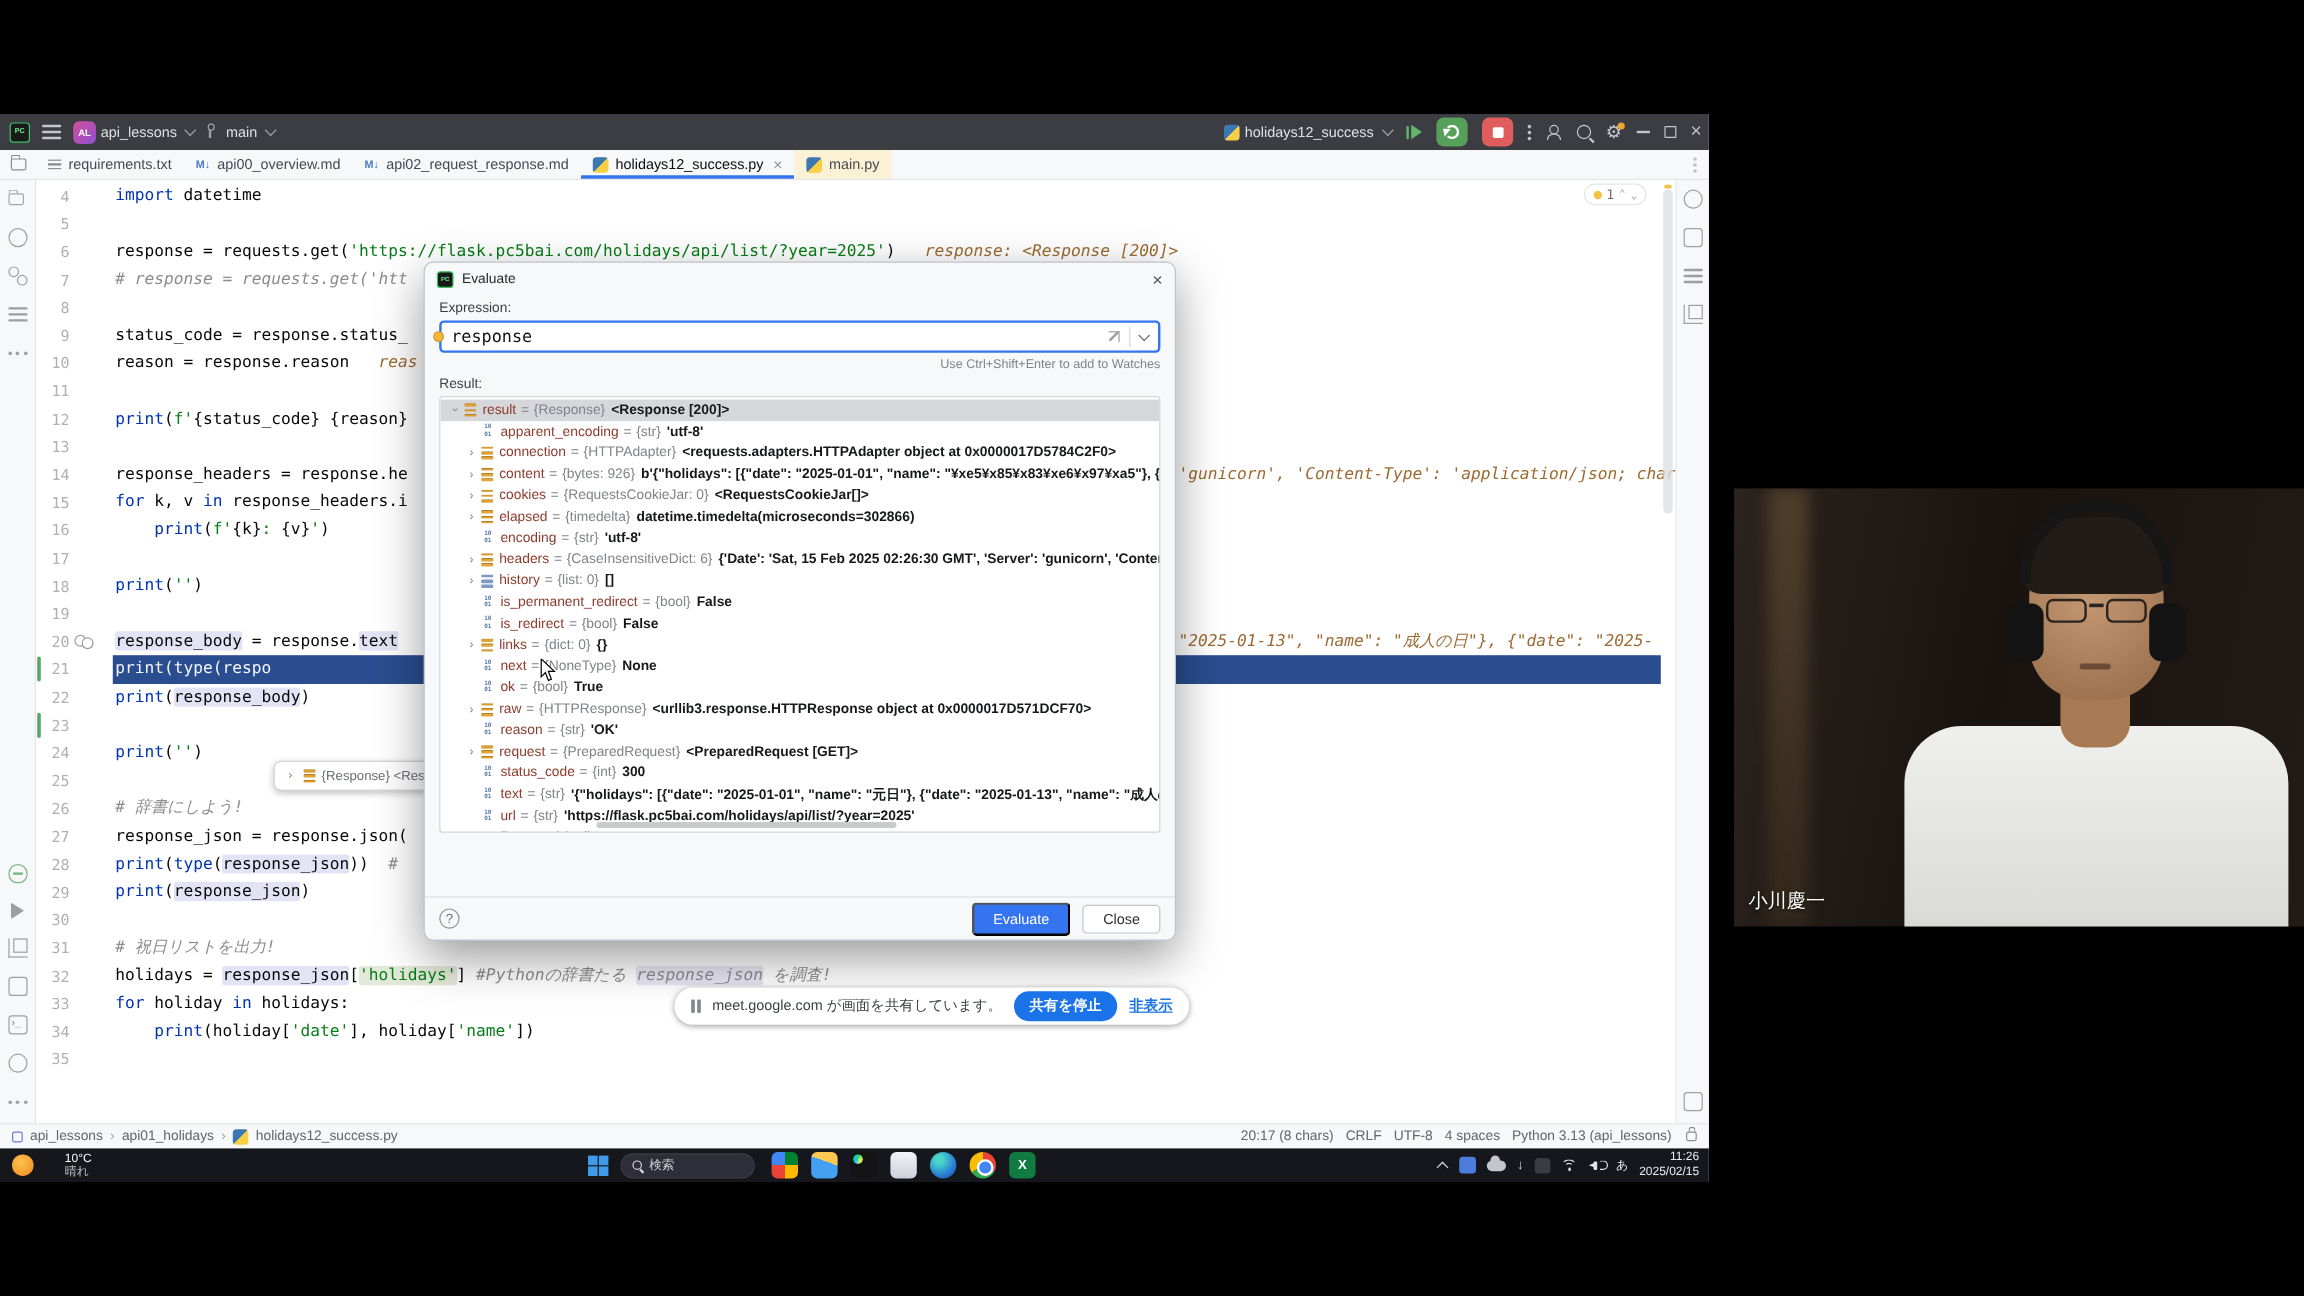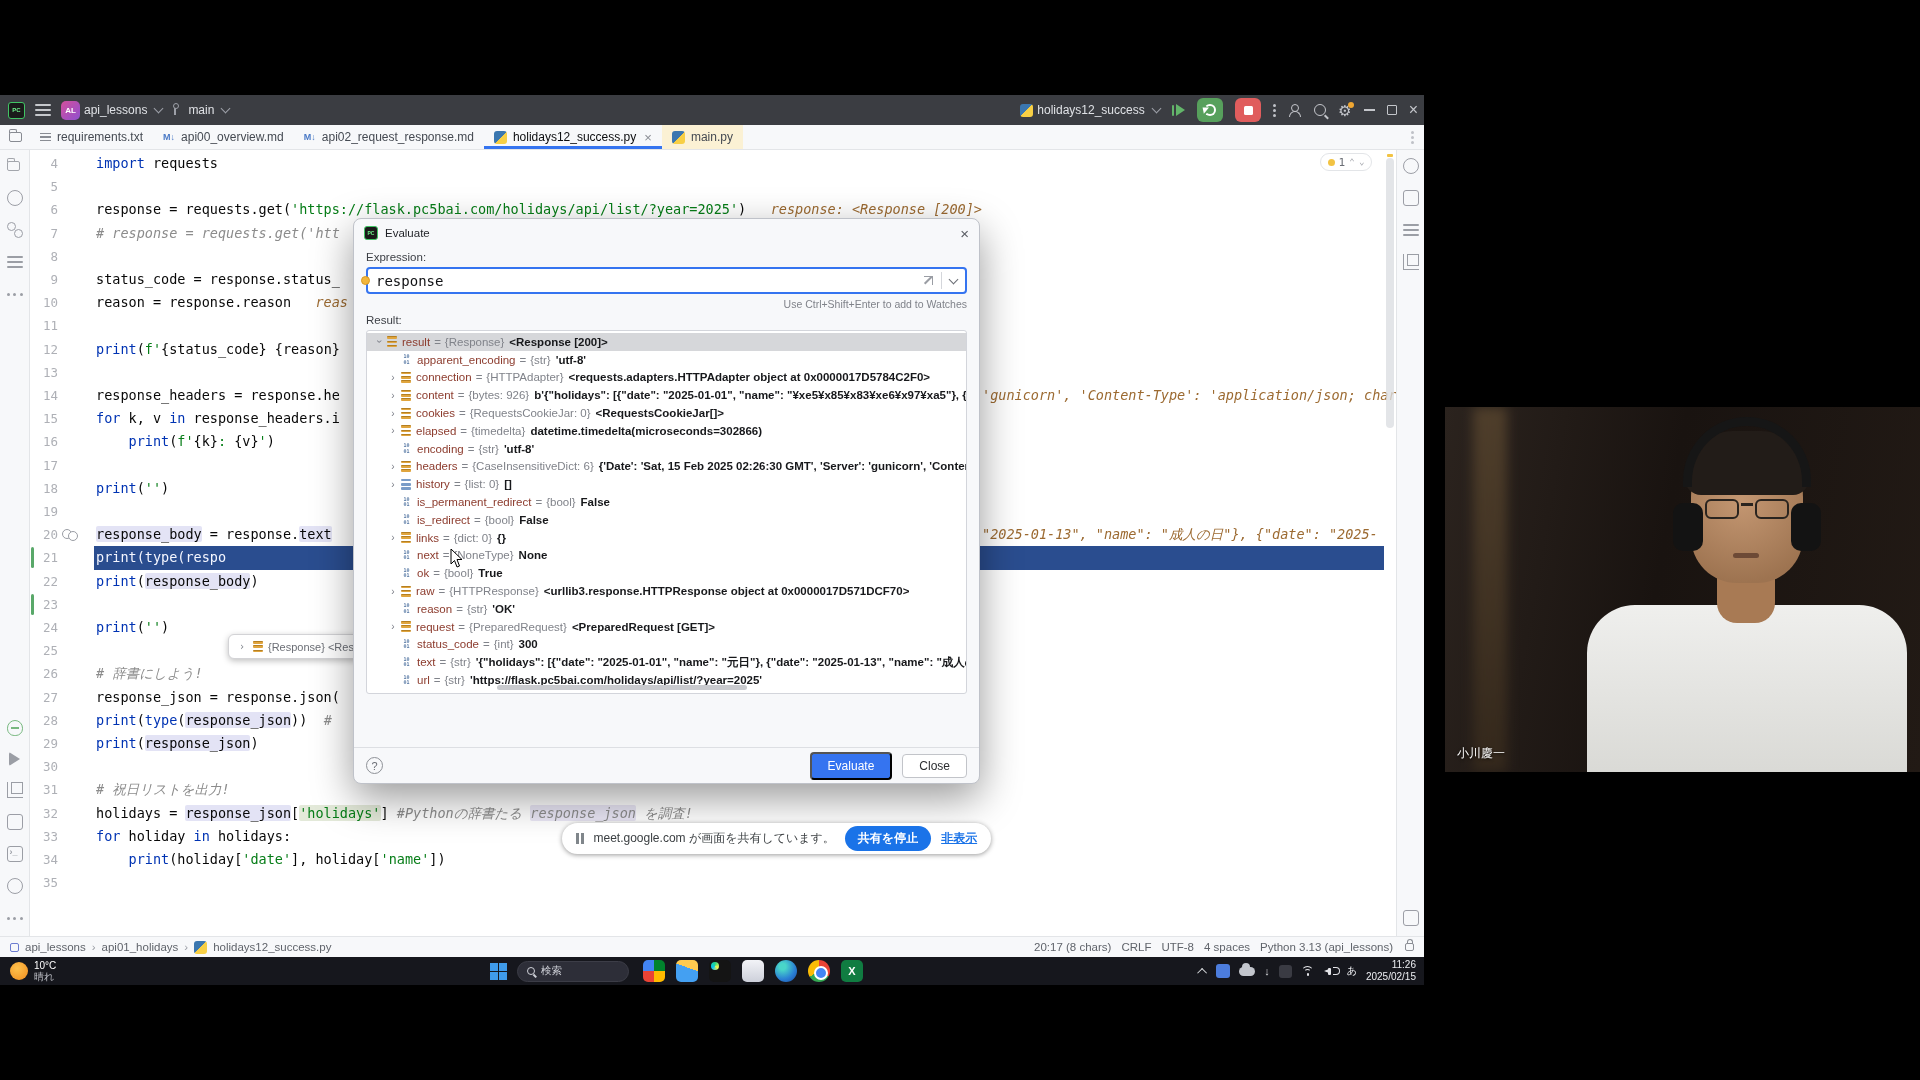--- a/index.html
+++ b/index.html
@@ -125,21 +125,21 @@
   .crumb-sep { color:#9a9da4; }
   .mod-ic { width:9px; height:9px; border:1.5px solid #6c7cd0; border-radius:2px; }
   .status-items { margin-left:auto; display:flex; align-items:center; gap:10px; }
   .ico-lock { width:9px; height:8px; border:1.4px solid #8a8d94; border-radius:2px; position:relative; margin-left:-6px; }
   .ico-lock:before { content:""; position:absolute; left:1px; top:-5px; width:4px; height:4px; border:1.4px solid #8a8d94; border-bottom:none; border-radius:4px 4px 0 0; }
 
   
   .taskbar { position:absolute; left:0; top:862px; width:1424px; height:28px; background:#16171d; display:flex; align-items:center; color:#e8e9ec; }
   .weather { display:flex; align-items:center; gap:6px; padding-left:10px; width:180px; }
   .sun { width:18px; height:18px; border-radius:50%; background:radial-gradient(circle at 40% 35%,#ffc24d,#f08c1e); }
-  .weather .t { font-size:10px; line-height:11px; }
+  .weather .t { font-size:10px; line-height:11px;margin-left:20px; }
   .weather .t b { font-weight:normal; color:#fff; }
   .weather .t span { color:#b9bbc2; }
   .tcenter { display:flex; align-items:center; gap:10px; margin-left:310px; }
   .winlogo { width:17px; height:17px; display:grid; grid-template-columns:8px 8px; grid-template-rows:8px 8px; gap:1px; }
   .winlogo i { background:#3f9bea; }
   .searchpill { width:112px; height:21px; border-radius:11px; background:#2d2e38; border:1px solid #3c3d47; display:flex; align-items:center; gap:6px; padding:0 9px; font-size:10.5px; color:#cfd1d8; }
   .ico-mag { width:8px; height:8px; border:1.5px solid #cfd1d8; border-radius:50%; position:relative; flex:none; }
   .ico-mag:after { content:""; position:absolute; right:-3px; bottom:-2px; width:4px; height:1.5px; background:#cfd1d8; transform:rotate(45deg); }
   .apps { display:flex; align-items:center; gap:11px; margin-left:4px; }
   .app { width:22px; height:22px; border-radius:5px; }
@@ -232,21 +232,21 @@
   .wc-head { position:absolute; left:246px; top:38px; width:112px; height:138px; background:radial-gradient(circle at 45% 40%,#c49772,#9d7350 80%); border-radius:52px 52px 46px 46px; }
   .wc-hair { position:absolute; left:240px; top:24px; width:124px; height:64px; background:#221c18; border-radius:60px 60px 20px 20px; }
   .wc-glasses { position:absolute; left:258px; top:92px; width:88px; height:22px; }
   .wc-glasses i { position:absolute; width:34px; height:20px; border:2.5px solid #2a241f; border-radius:6px; }
   .wc-glasses i:first-child { left:2px; } .wc-glasses i:last-child { right:2px; }
   .wc-glasses:before { content:""; position:absolute; left:38px; top:4px; width:12px; height:2.5px; background:#2a241f; }
   .wc-band { position:absolute; left:238px; top:10px; width:128px; height:70px; border:9px solid #161616; border-bottom:none; border-radius:70px 70px 0 0; }
   .wc-cup { position:absolute; width:30px; height:48px; background:#131313; border-radius:10px; top:96px; }
   .wc-cup.l { left:228px; } .wc-cup.r { left:346px; }
   .wc-mouth { position:absolute; left:288px; top:146px; width:26px; height:5px; background:#6d4a36; border-radius:3px; }
-  .wc-name { position:absolute; left:12px; bottom:10px; color:#fff; font-size:12px; text-shadow:0 1px 3px rgba(0,0,0,.9); }
+  .wc-name { position:absolute; left:12px; bottom:10px; color:#fff; font-size:16px; text-shadow:0 1px 3px rgba(0,0,0,.9); }
 
   
   .cursor { position:absolute; left:450px; top:549px; z-index:70; }
 </style>
 </head>
 <body>
 
 <div id="screen">
 
   <div class="titlebar">
@@ -376,21 +376,21 @@
         <i></i>
         <i></i>
       </span>
     <span class="st-ic st-layer"></span>
     <span class="spacer"></span>
     <span class="st-ic st-sq" style="margin-bottom:10px;"></span>
   </div>
 
   <div class="editor mono">
     <div id="code-lines">
-        <div class="cline" style="top: 2px;"><span class="ln">4</span><span class="code"><span class="seg-k">import</span><span class="seg-p"> requests</span></span></div>
+        <div class="cline" style="top: 2px;"><span class="ln">4</span><span class="code"><span class="seg-k">import</span><span class="seg-p"> datetime</span></span></div>
         <div class="cline" style="top: 25.2px;"><span class="ln">5</span><span class="code"></span></div>
         <div class="cline" style="top: 48.4px;"><span class="ln">6</span><span class="code"><span class="seg-p">response = requests.get(</span><span class="seg-s">'https://flask.pc5bai.com/holidays/api/list/?year=2025'</span><span class="seg-p">)</span><span class="seg-h">   response: &lt;Response [200]&gt;</span></span></div>
         <div class="cline" style="top: 71.6px;"><span class="ln">7</span><span class="code"><span class="seg-c"># response = requests.get('htt</span></span></div>
         <div class="cline" style="top: 94.8px;"><span class="ln">8</span><span class="code"></span></div>
         <div class="cline" style="top: 118px;"><span class="ln">9</span><span class="code"><span class="seg-p">status_code = response.status_</span></span></div>
         <div class="cline" style="top: 141.2px;"><span class="ln">10</span><span class="code"><span class="seg-p">reason = response.reason</span><span class="seg-h">   reas</span></span></div>
         <div class="cline" style="top: 164.4px;"><span class="ln">11</span><span class="code"></span></div>
         <div class="cline" style="top: 187.6px;"><span class="ln">12</span><span class="code"><span class="seg-f">print</span><span class="seg-p">(</span><span class="seg-s">f'</span><span class="seg-p">{status_code}</span><span class="seg-s"> </span><span class="seg-p">{reason}</span></span></div>
         <div class="cline" style="top: 210.8px;"><span class="ln">13</span><span class="code"></span></div>
         <div class="cline" style="top: 234px;"><span class="ln">14</span><span class="code"><span class="seg-p">response_headers = response.he</span></span><span class="hintfrag" style="left: 952px;">'gunicorn', 'Content-Type': 'application/json; chars</span></div>

